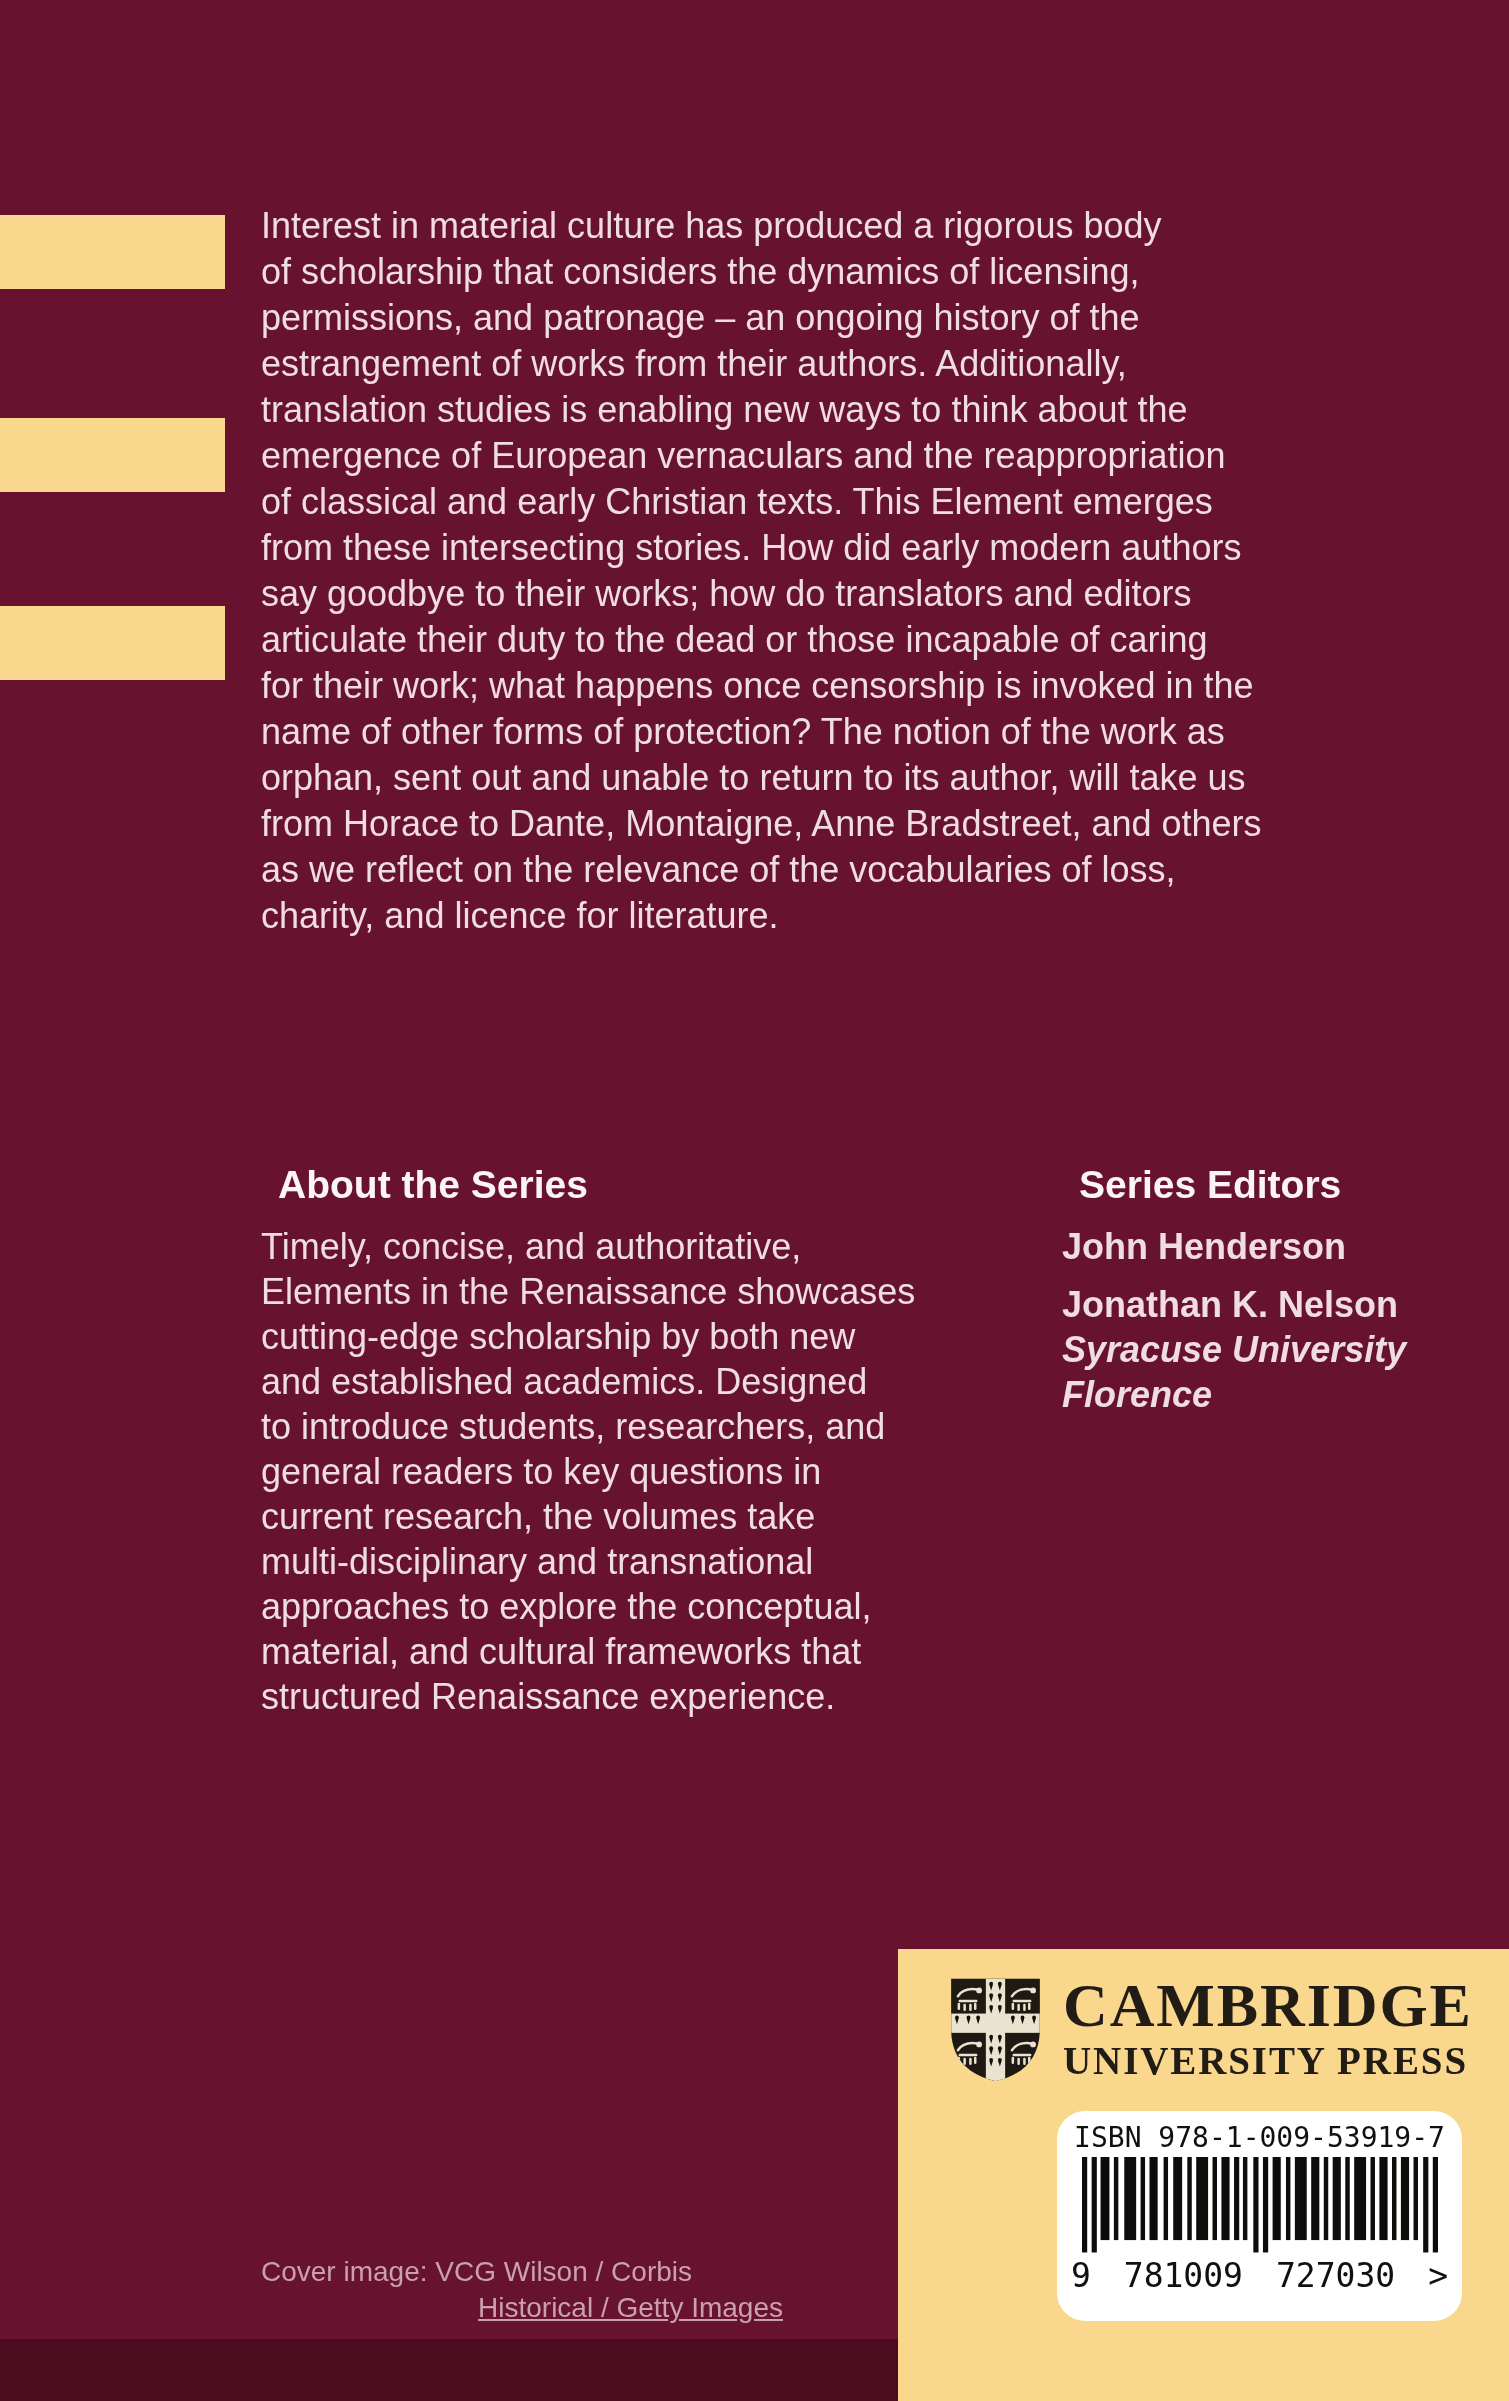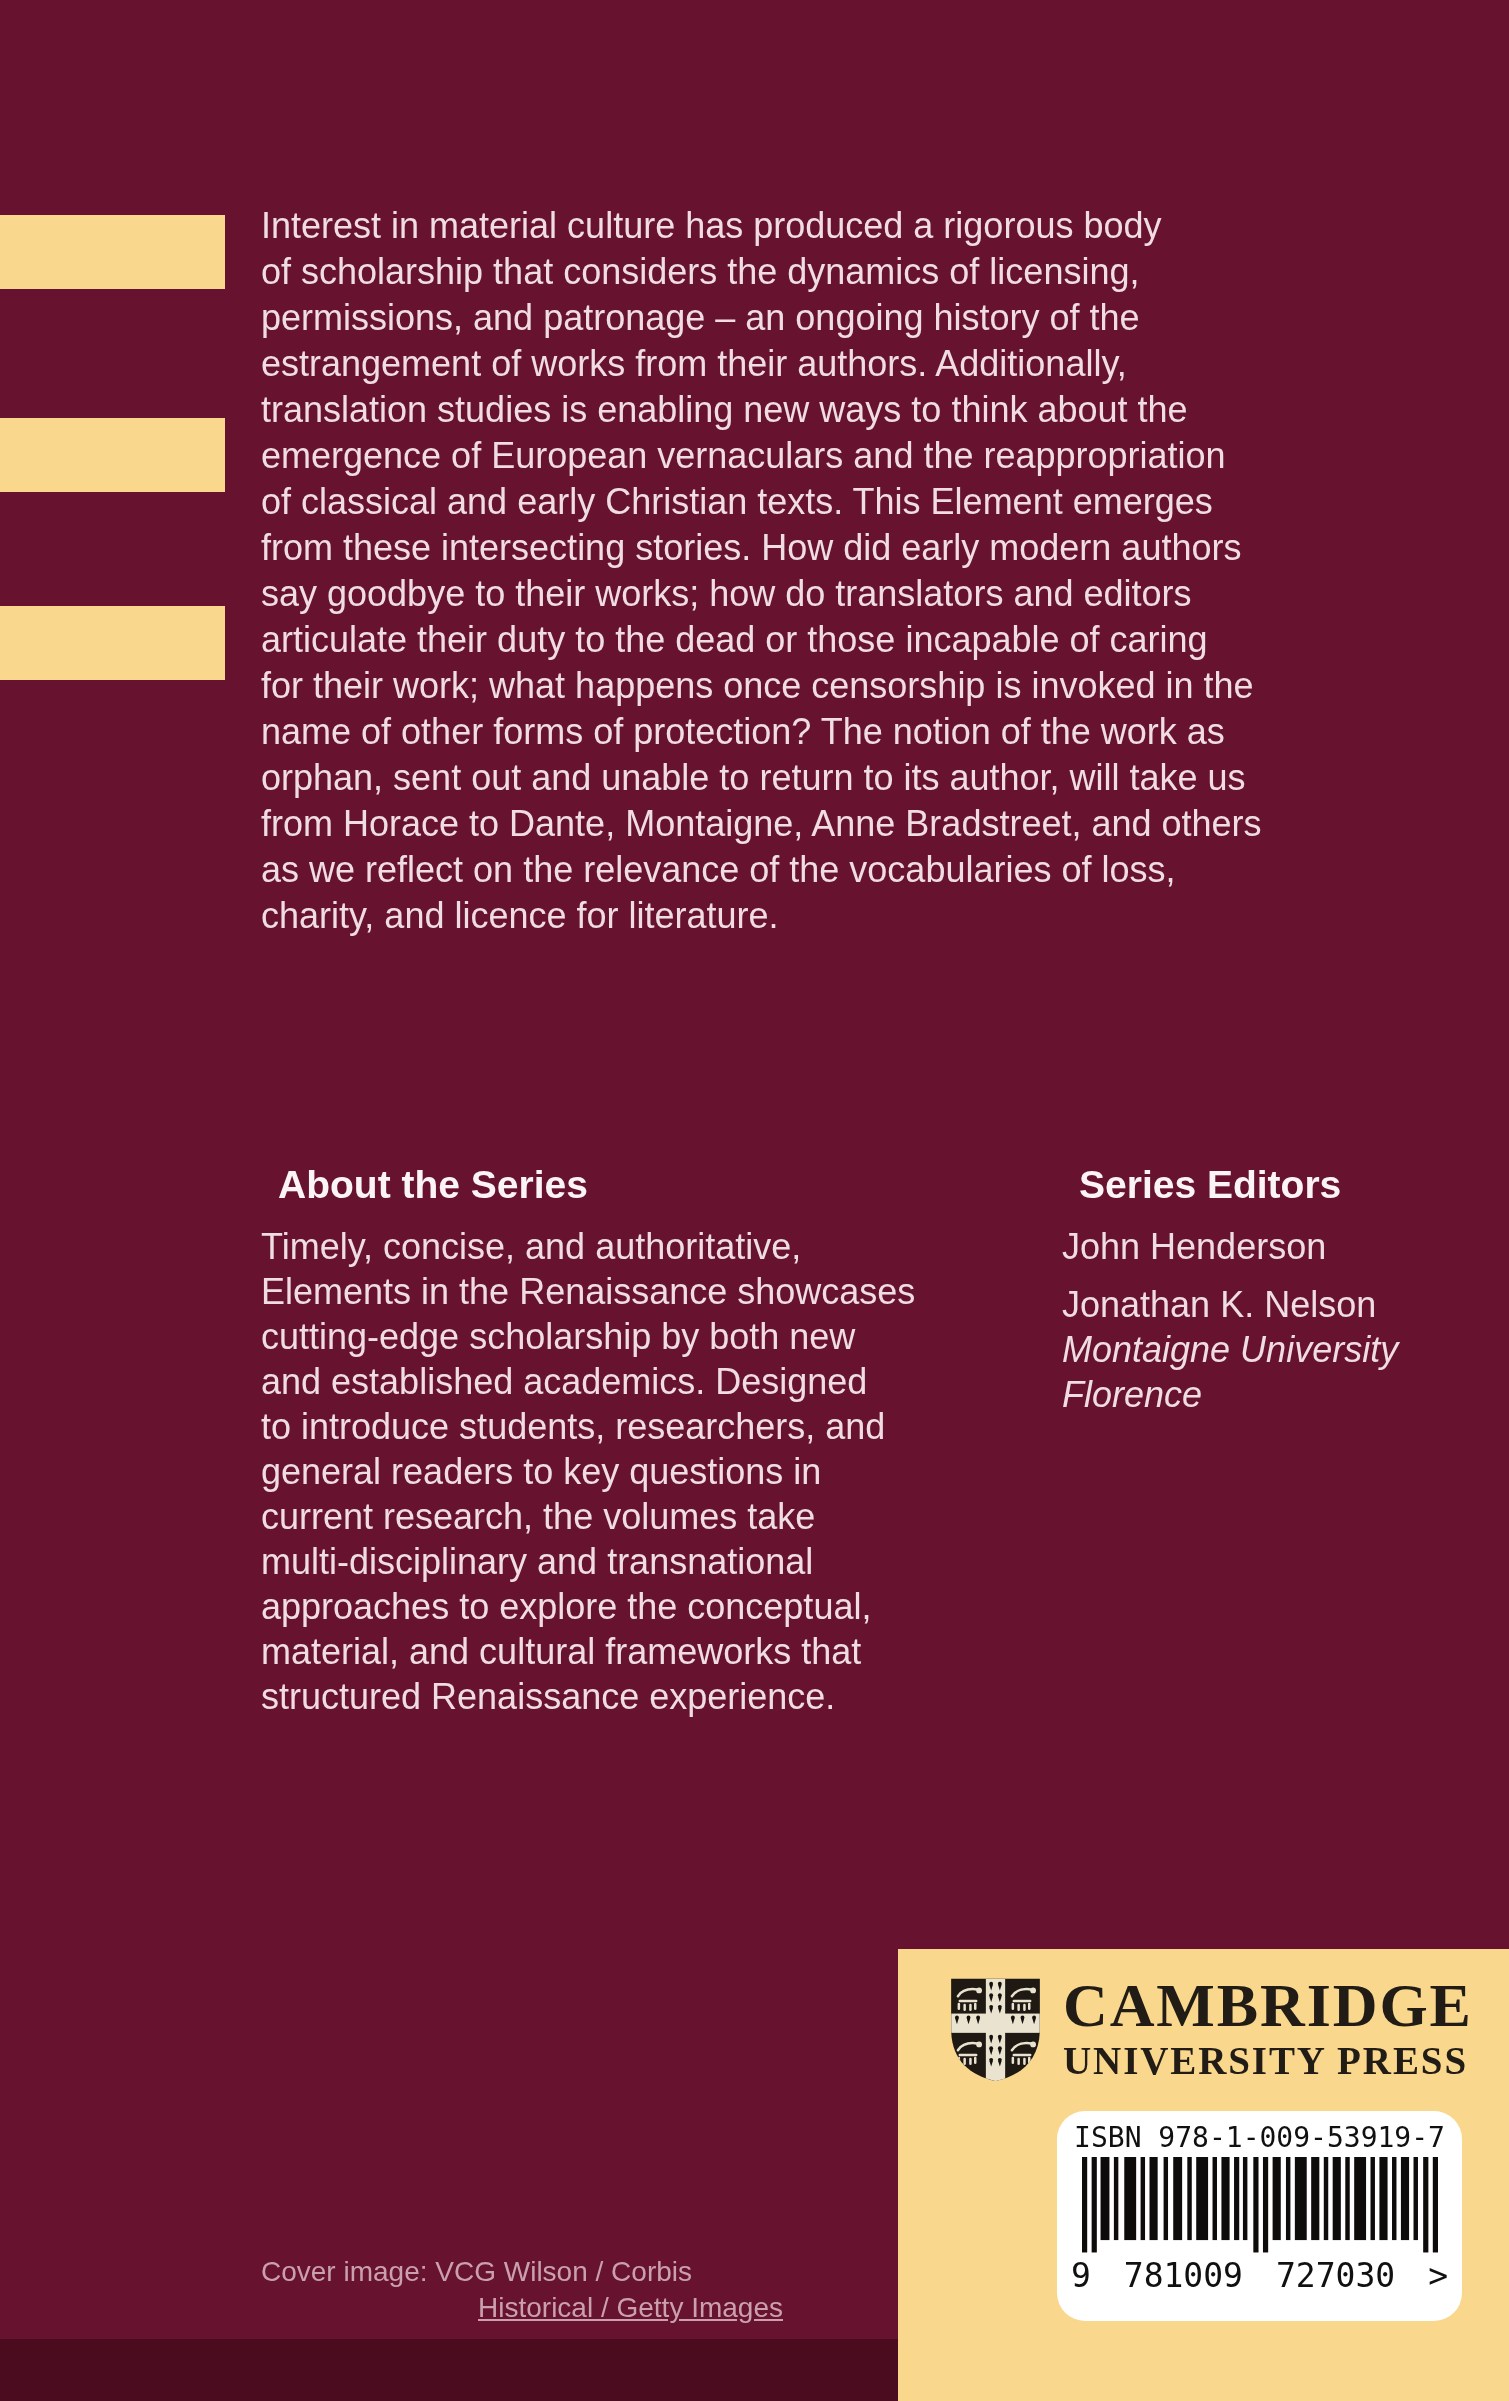--- a/index.html
+++ b/index.html
@@ -31,21 +31,21 @@
     white-space:pre-line;
   }
   .section-heading{
     font-size:39px;line-height:44px;font-weight:700;color:var(--heading);margin:17px;
   }
   .about{position:absolute;left:261px;top:1146px;width:780px;}
   .about-body{
     margin-top:14px;font-size:36px;line-height:45px;color:var(--text);white-space:pre-line;
   }
   .editors{position:absolute;left:1062px;top:1146px;width:440px;}
-  .editor{margin-top:10px;}
+  .editor{margin-top:10px;font-weight:bold;}
   .editor + .editor{margin-top:13px;}
   .editor-name{font-size:36px;line-height:45px;color:var(--text);}
   .editor-aff{font-size:36px;line-height:45px;color:var(--text);font-style:italic;white-space:pre-line;}
 
   .logo-block{
     position:absolute;left:898px;top:1949px;right:0;bottom:0;
     background:var(--cream);
   }
   .shield{position:absolute;left:49px;top:26.4px;width:97px;height:108px;}
   .logotype{
@@ -119,21 +119,21 @@
 structured Renaissance experience.</div>
   </div>
 
   <div class="editors">
     <h2 class="section-heading">Series Editors</h2>
     <div class="editor">
       <div class="editor-name">John Henderson</div>
     </div>
     <div class="editor">
       <div class="editor-name">Jonathan K. Nelson</div>
-      <div class="editor-aff">Montaigne University
+      <div class="editor-aff">Syracuse University
 Florence</div>
     </div>
   </div>
 
   <div class="logo-block">
 
     <svg class="shield" viewBox="0 0 100 112" aria-hidden="true">
       <defs>
         <clipPath id="sh">
             <path d="M4 4 H96 V56 C96 88 77 104 50 110 C23 104 4 88 4 56 Z"></path>

